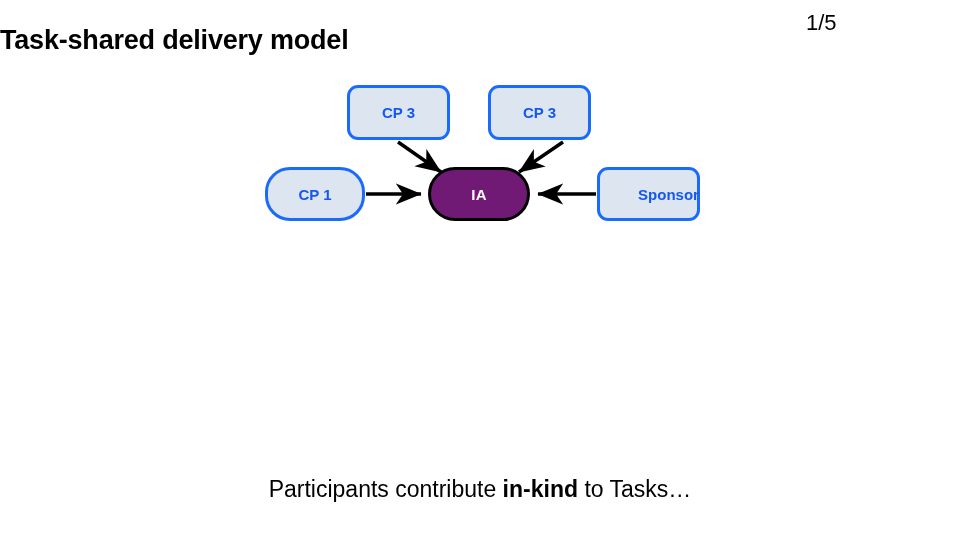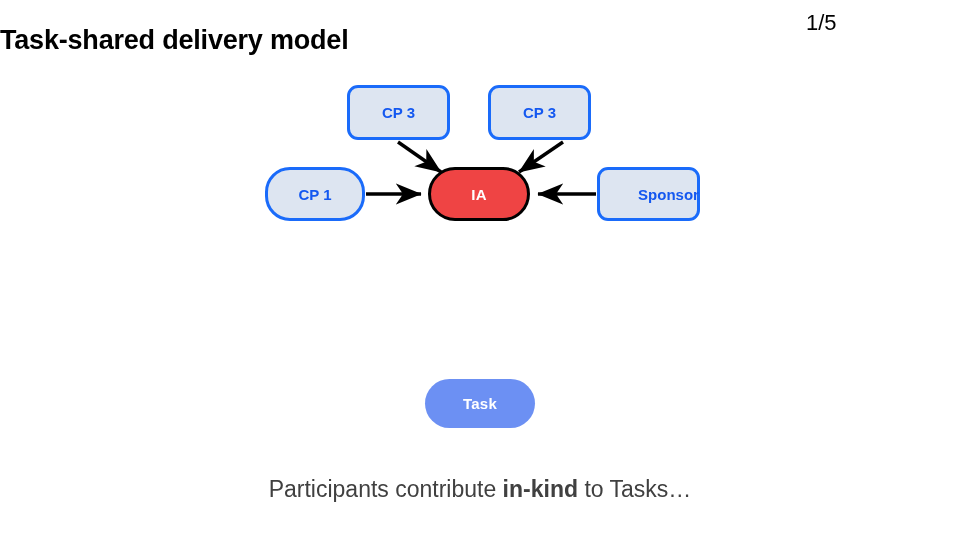--- a/index.html
+++ b/index.html
@@ -67,21 +67,21 @@
     white-space: nowrap;
     z-index: 3;
   }
   .node-part {
     background: #dde5f1;
     border: 3px solid #1a6bfa;
     border-radius: 11px;
     color: #1458f0;
   }
   .node-hub {
-    background: #ef4444;
+    background: #701a75;
     border: 3px solid #000000;
     border-radius: 28px;
     color: #ffffff;
     letter-spacing: 0.3px;
   }
   .node-task {
     background: #6c90f3;
     border: none;
     border-radius: 28px;
     color: #ffffff;
@@ -104,21 +104,21 @@
   }
   
   .caption {
     position: absolute;
     left: 0px;
     top: 476px;
     width: 960px;
     text-align: center;
     font-size: 23px;
     font-weight: 400;
-    color: #404040;
+    color: #000000;
     white-space: nowrap;
   }
   .caption b { font-weight: bold; }
 </style>
 </head>
 <body>
 
 <div id="slide">
 
   <div class="page-counter">1/5</div>
@@ -156,23 +156,20 @@
     </div>
 
     <div class="node node-part" id="node-spon">
       <span>Sponsor</span>
     </div>
 
     <div class="node node-hub" id="node-ia">
       <span>IA</span>
     </div>
 
-    <div class="node node-task" id="node-task">
-      <span>Task</span>
-    </div>
 
   </div>
 
   <div class="caption">
     <span>Participants contribute </span><b>in-kind</b><span> to Tasks…</span>
   </div>
 
 </div>
 
 </body></html>

